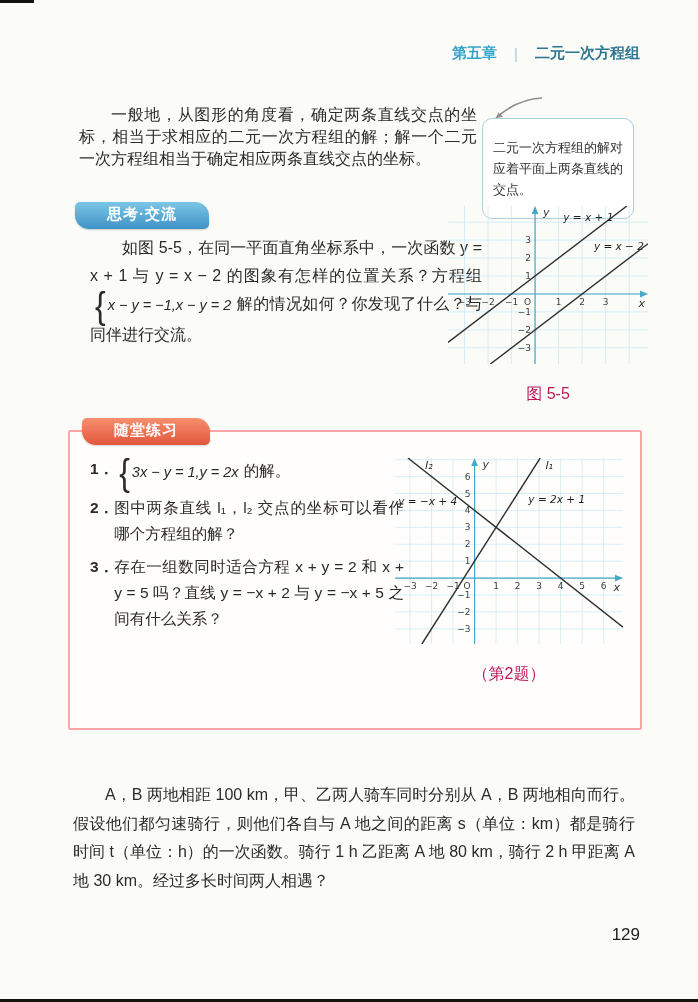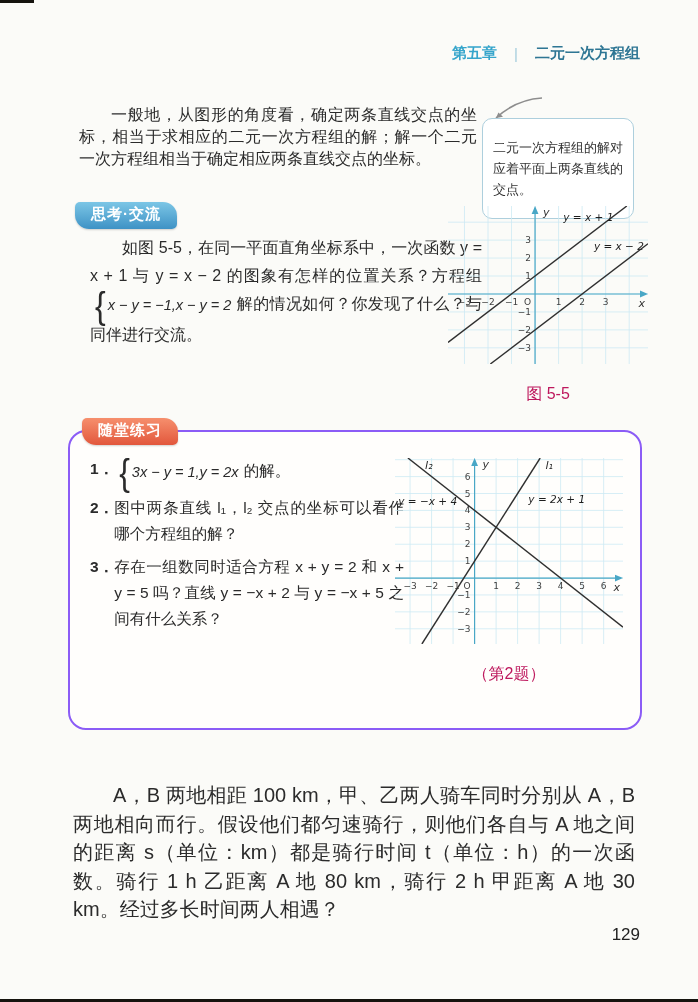--- a/index.html
+++ b/index.html
@@ -17,47 +17,47 @@
   .intro{position:absolute;left:75px;top:100px;width:398px;margin:4px;font-size:16px;
          line-height:22px;text-align:justify;text-indent:2em;}
 
   .pen{position:absolute;left:490px;top:95px;}
   .callout{position:absolute;left:482px;top:118px;width:152px;box-sizing:border-box;
            border:1.5px solid #adcfdd;border-radius:10px;background:#fff;
            padding:18px 10px;font-size:13px;line-height:21px;color:#333;}
   .callout p{margin:0;}
 
   .badge{position:absolute;color:#fff;font-size:15px;font-weight:bold;letter-spacing:1px;
-         padding:3px 16px 5px;border-radius:5px 14px 5px 14px;}
+         padding:3px 32px 5px;border-radius:5px 14px 5px 14px;}
   .badge-think{left:75px;top:202px;background:linear-gradient(180deg,#7cc6e6,#3e92c5);
                box-shadow:0 1px 2px rgba(0,0,0,.18);}
   .think-text{position:absolute;left:90px;top:234px;width:392px;font-size:16px;
               line-height:27.5px;text-align:justify;text-indent:2em;}
 
   .system{display:inline-flex;align-items:center;vertical-align:middle;margin:0 5px;text-indent:0;}
   .brace{font-size:32px;font-weight:300;line-height:1;margin-right:2px;transform:scaleY(1.15);}
   .sys-col{display:inline-flex;flex-direction:row;font-size:14.5px;line-height:17px;
            font-style:italic;}
 
   figure{margin:0;}
   .fig1{position:absolute;left:448px;top:206px;width:200px;text-align:center;}
   .fig2{position:absolute;right:16px;top:26px;width:230px;text-align:center;}
   .fig-caption{font-size:16px;color:#be185d;margin-top:16px;}
 
   .practice-box{position:absolute;left:68px;top:430px;width:574px;height:300px;
-                box-sizing:border-box;border:2px solid #8b5cf6;border-radius:18px;background:#fffefc;}
+                box-sizing:border-box;border:2px solid #fca5a5;border-radius:2px;background:#fffefc;}
   .badge-practice{left:12px;top:-14px;background:linear-gradient(180deg,#f68f6d,#e2573c);
                   box-shadow:0 1px 2px rgba(0,0,0,.18);}
   .problems{position:absolute;left:20px;top:24px;width:314px;margin:0;padding:0;list-style:none;
             font-size:15.5px;line-height:26px;}
   .problems li{display:flex;margin-bottom:7px;}
   .prob-num{font-weight:bold;flex:0 0 24px;}
   .prob-body{flex:1;text-align:justify;}
 
-  .word-problem{position:absolute;left:73px;top:781px;width:562px;margin:0;font-size:20px;
+  .word-problem{position:absolute;left:73px;top:781px;width:562px;margin:0;font-size:16px;
                 line-height:28.5px;text-align:justify;text-indent:2em;}
   .page-num{position:absolute;right:58px;top:925px;font-size:17px;color:#222;}
 
   svg text{font-family:"DejaVu Sans",sans-serif;}
   .tick{font-size:9px;fill:#3f3f3f;}
   .axis-lab{font-size:11px;font-style:italic;fill:#333;}
   .eq-lab{font-size:10.5px;font-style:italic;fill:#1e1e1e;}
   .line-lab{font-size:11px;font-style:italic;fill:#1e1e1e;}
 </style>
 </head>

